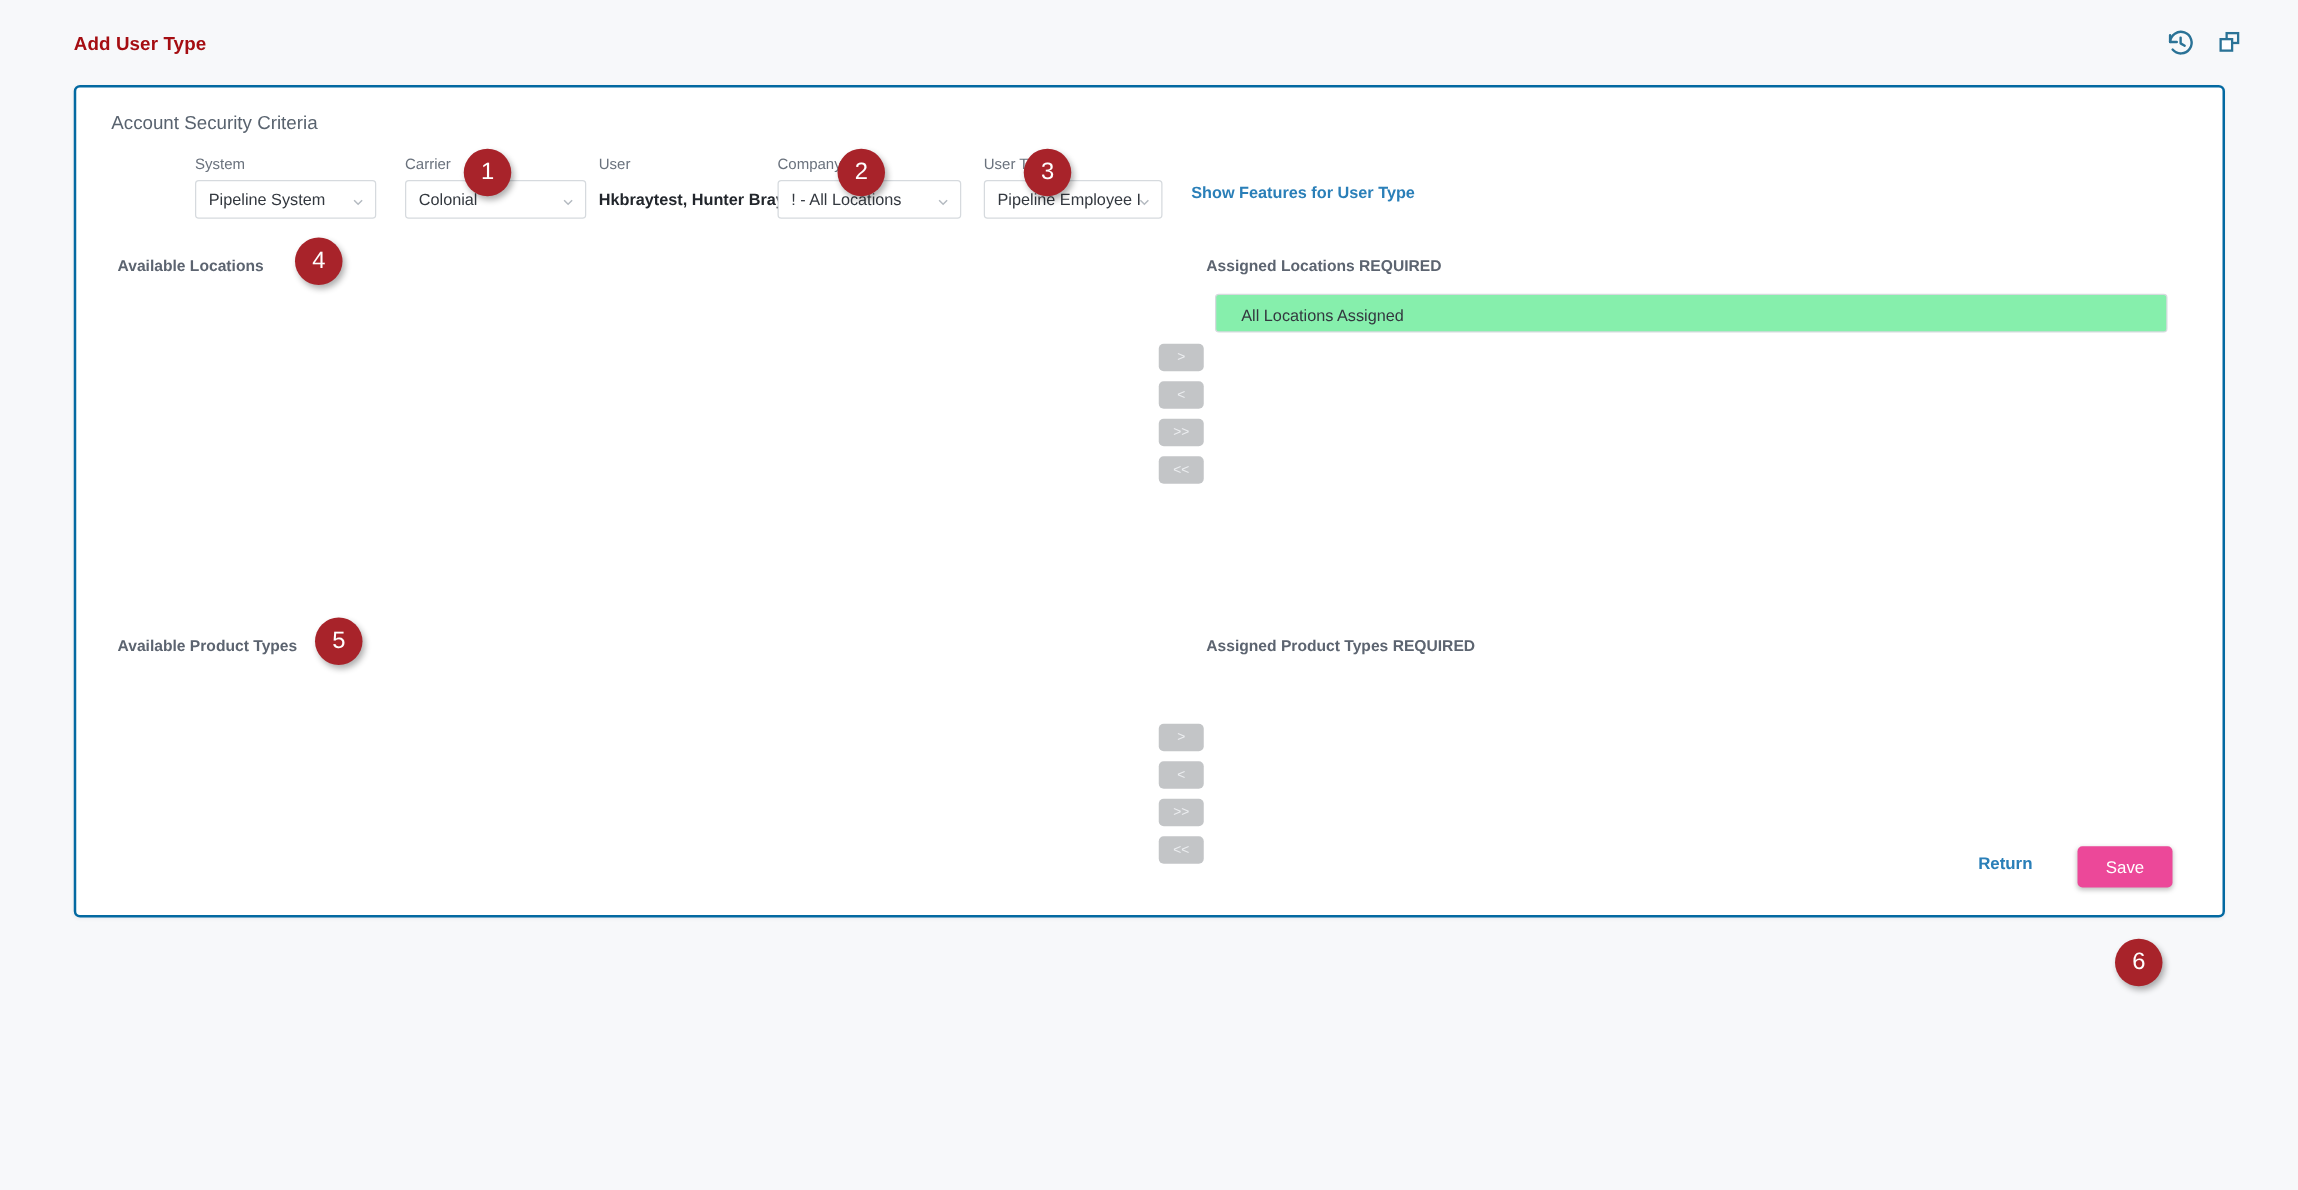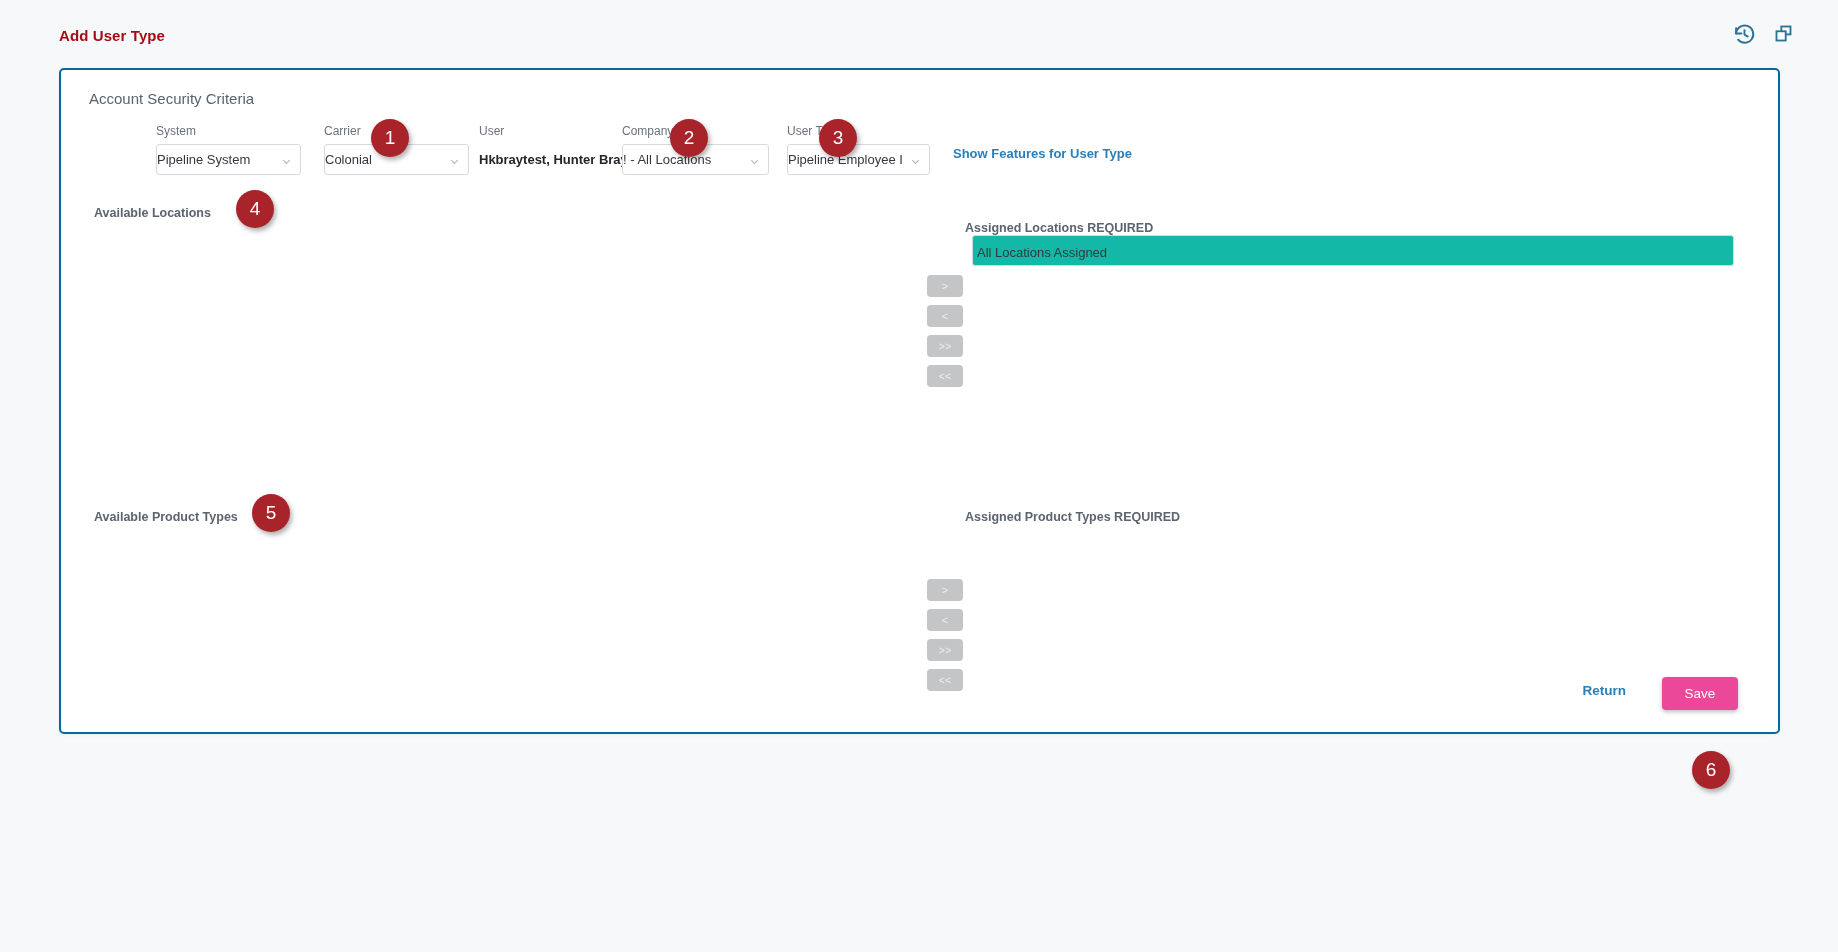--- a/index.html
+++ b/index.html
@@ -92,21 +92,21 @@
     white-space: nowrap;
   }
   .select-box {
     position: relative;
     height: 31px;
     border: 1px solid #d6dade;
     border-radius: 3px;
     background: #fff;
     display: flex;
     align-items: center;
-    padding: 0 26px 0 0;
+    padding: 0 26px 0 10px;
     font-size: 13px;
     color: #33383f;
     white-space: nowrap;
     overflow: hidden;
     cursor: pointer;
   }
   .select-box .caret {
     position: absolute;
     right: 8px;
     top: 50%;
@@ -134,26 +134,26 @@
   
   .section-label {
     position: absolute;
     font-size: 12.5px;
     font-weight: bold;
     color: #5c6470;
     white-space: nowrap;
   }
   .list-pane {
     position: absolute;
-    background: #14b8a6;
+    background: #86efac;
     border: 1px solid #d6dade;
     border-radius: 3px;
     font-size: 13px;
     color: #33383f;
-    padding: 9px 4px;
+    padding: 9px 20px;
     overflow: hidden;
   }
   .xfer-col {
     position: absolute;
     display: flex;
     flex-direction: column;
     gap: 8px;
   }
   .xfer-btn {
     width: 36px;
@@ -302,21 +302,21 @@
 
     <div class="field" style="left:862px; top:22px;">
       <a class="link-text">Show Features for User Type</a>
     </div>
   </div>
 
   <div class="section-label" style="left:33px; top:136px;">Available Locations</div>
 
   <div class="list-pane" style="left:33px; top:155px; width:830px; height:225px; border:none; background:transparent; padding:0;"></div>
 
-  <div class="section-label" style="left:904px; top:151px;">Assigned Locations REQUIRED</div>
+  <div class="section-label" style="left:904px; top:136px;">Assigned Locations REQUIRED</div>
 
   <div class="list-pane" style="left:911px; top:165px; width:762px; height:31px;">
     <span>All Locations Assigned</span>
   </div>
 
   <div class="xfer-col" style="left:866px; top:205px;">
     <button class="xfer-btn">&gt;</button>
     <button class="xfer-btn">&lt;</button>
     <button class="xfer-btn">&gt;&gt;</button>
     <button class="xfer-btn">&lt;&lt;</button>

